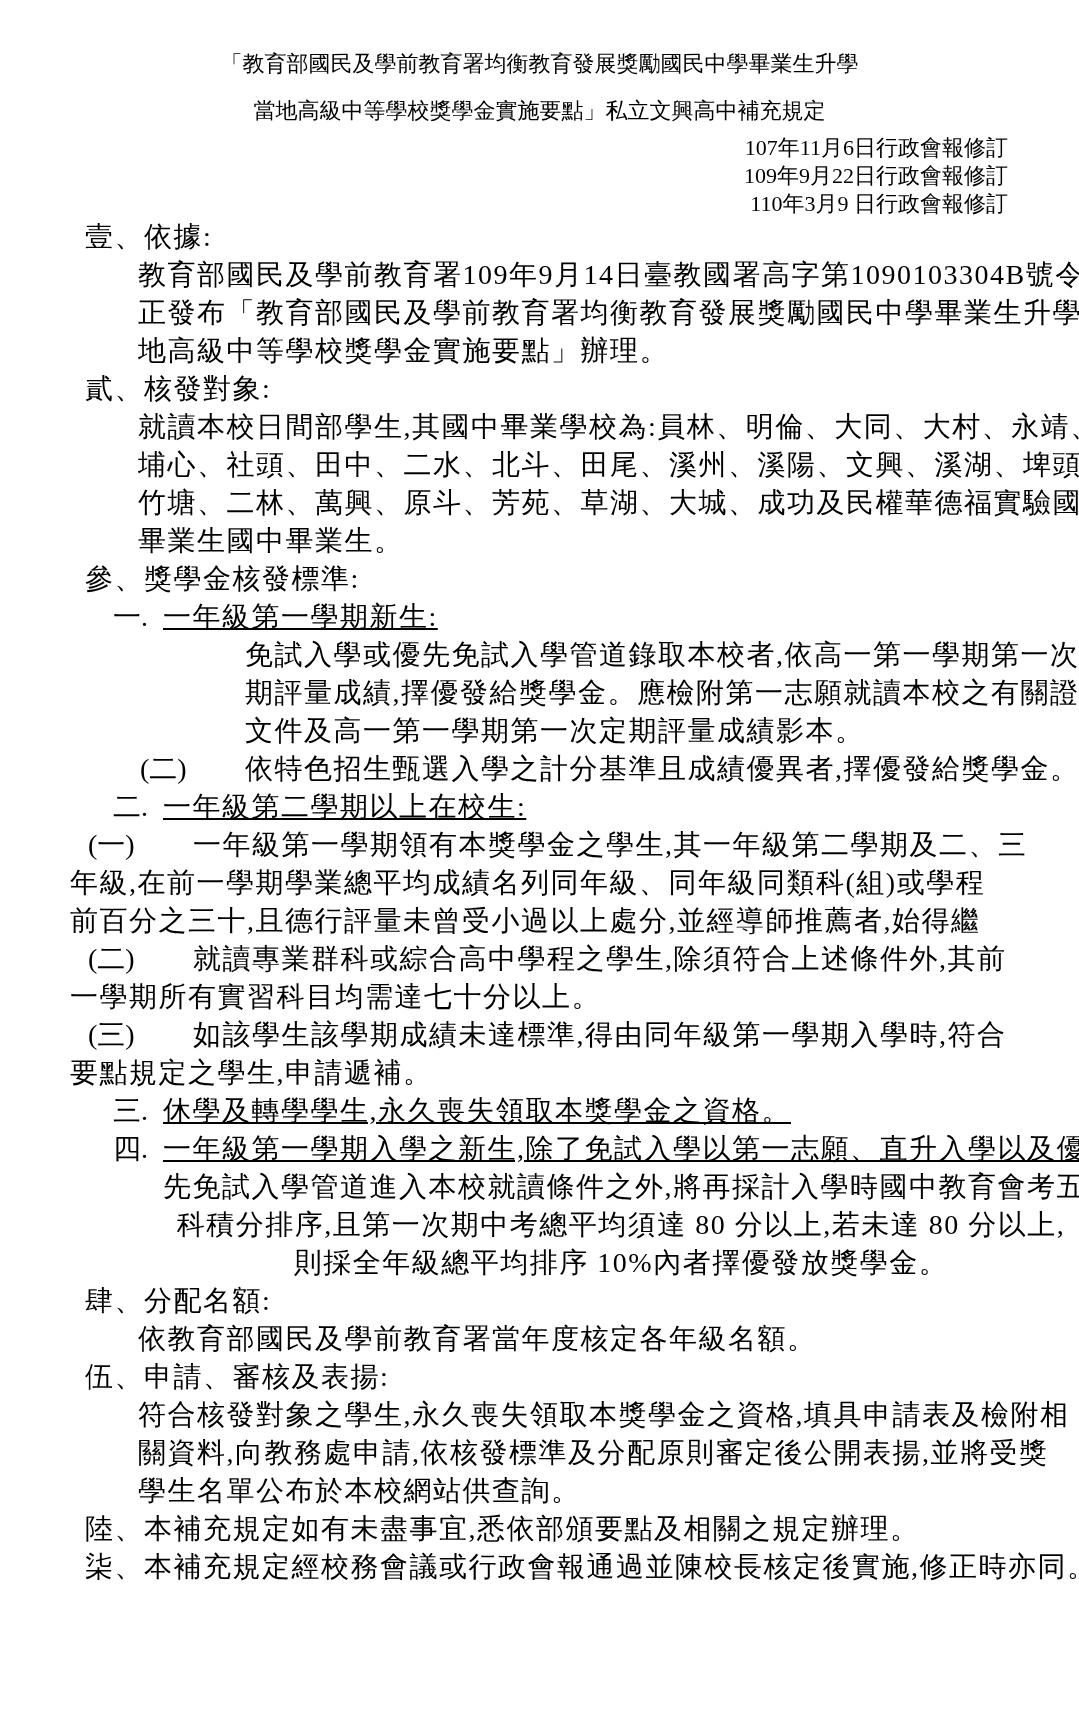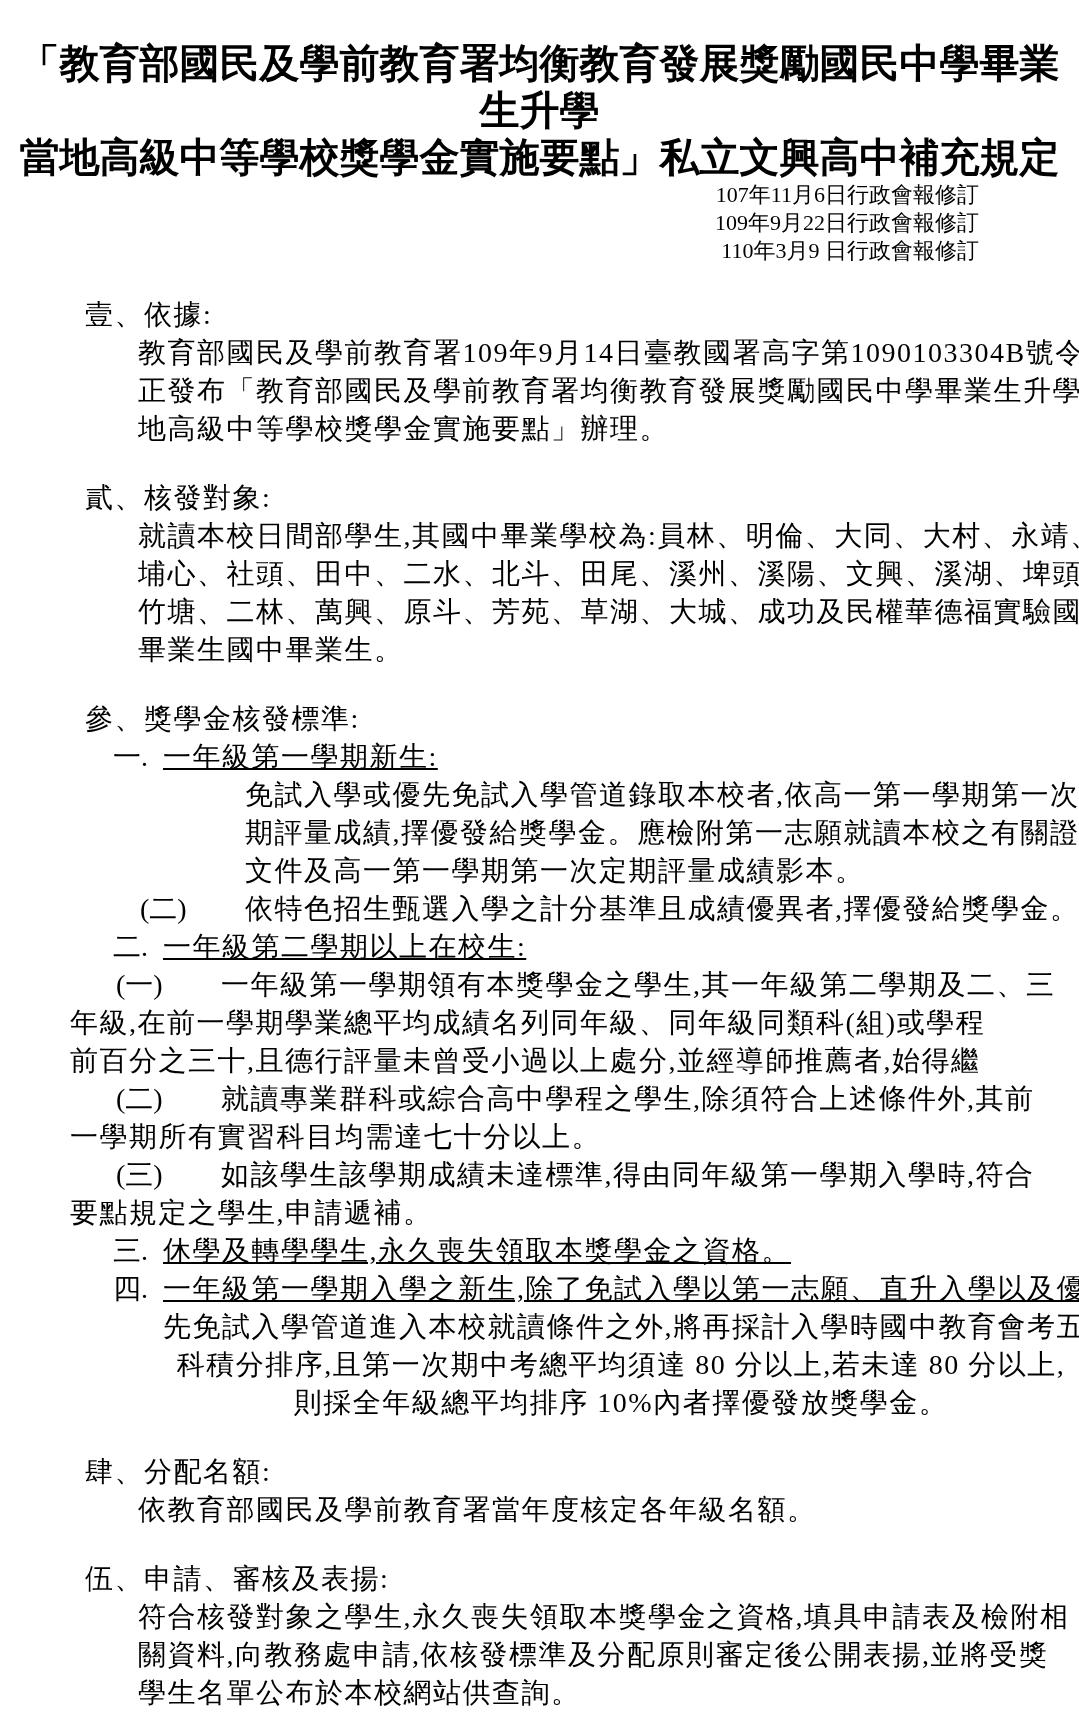--- a/index.html
+++ b/index.html
@@ -10,48 +10,48 @@
     overflow: hidden;
   }
   .page {
     position: relative;
     width: 1079px; height: 1716px;
     box-sizing: border-box;
     padding-top: 40px;
   }
   .title-line {
     text-align: center;
-    font-size: 40px;
-    font-weight: 700;
+    font-size: 22px;
+    font-weight: 400;
     line-height: 47px;
     color: #000;
   }
   .rev-block {
     text-align: right;
-    padding-right: 100px;
+    padding-right: 71px;
     font-size: 22px;
     line-height: 28px;
   }
   .rev-line { white-space: nowrap; }
   .doc-body { font-size: 28px; }
   .line {
     line-height: 38px;
     letter-spacing: 1.5px;
     white-space: nowrap;
   }
   
-  .l1   { padding-left: 85px; margin-top: 31px;  }   
+  .l1   { padding-left: 85px;  }   
   .p    { padding-left: 138px; }   
   .num  { padding-left: 113px; text-decoration: underline; }   
   .num .marker  { display: inline-block; width: 50px; letter-spacing: 0; }
   .cont3{ padding-left: 163px; text-align: center; }   
   .sub1 { padding-left: 140px; }   
   .sub1 .marker, .sub2 .marker { display: inline-block; width: 105px; letter-spacing: 0; }
   .cont1{ padding-left: 245px; }   
-  .sub2 { padding-left: 116px; }   
+  .sub2 { padding-left: 88px; }   
   .cont2{ padding-left: 70px; }   
 </style>
 </head>
 <body>
 
 <div class="page">
   <div>
     <div class="title-line">「教育部國民及學前教育署均衡教育發展獎勵國民中學畢業生升學</div>
     <div class="title-line">當地高級中等學校獎學金實施要點」私立文興高中補充規定</div>
   </div>

